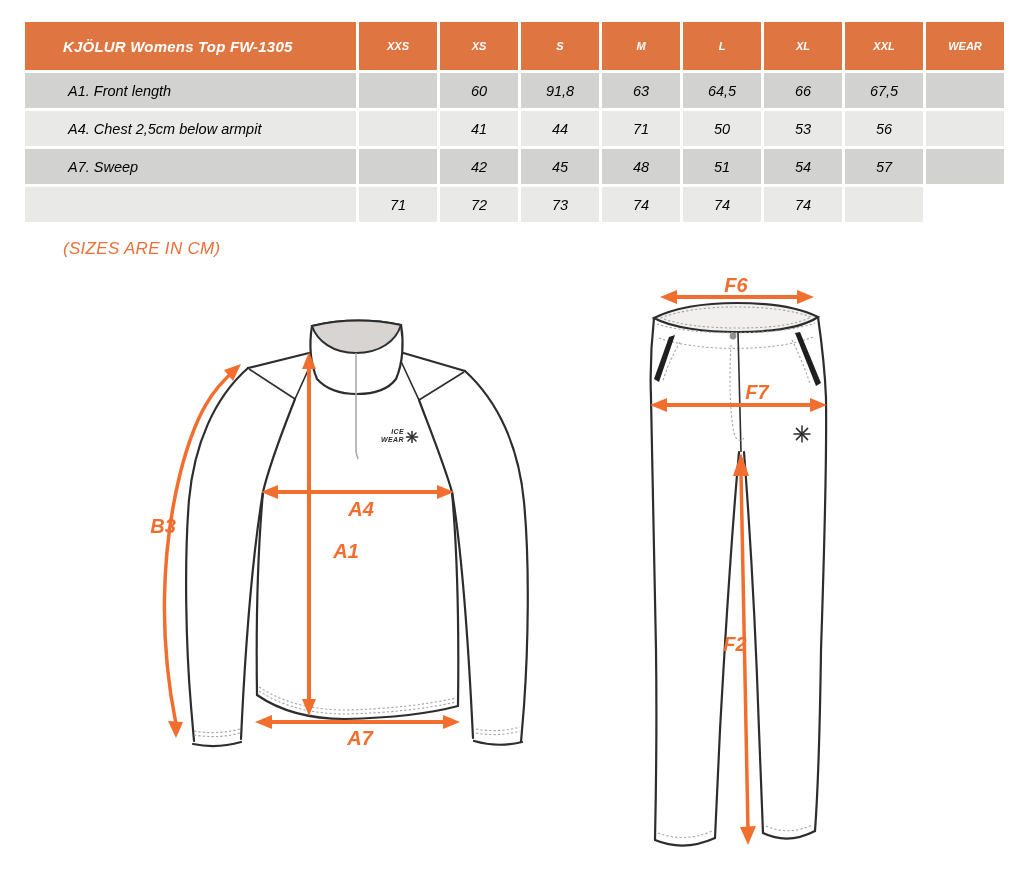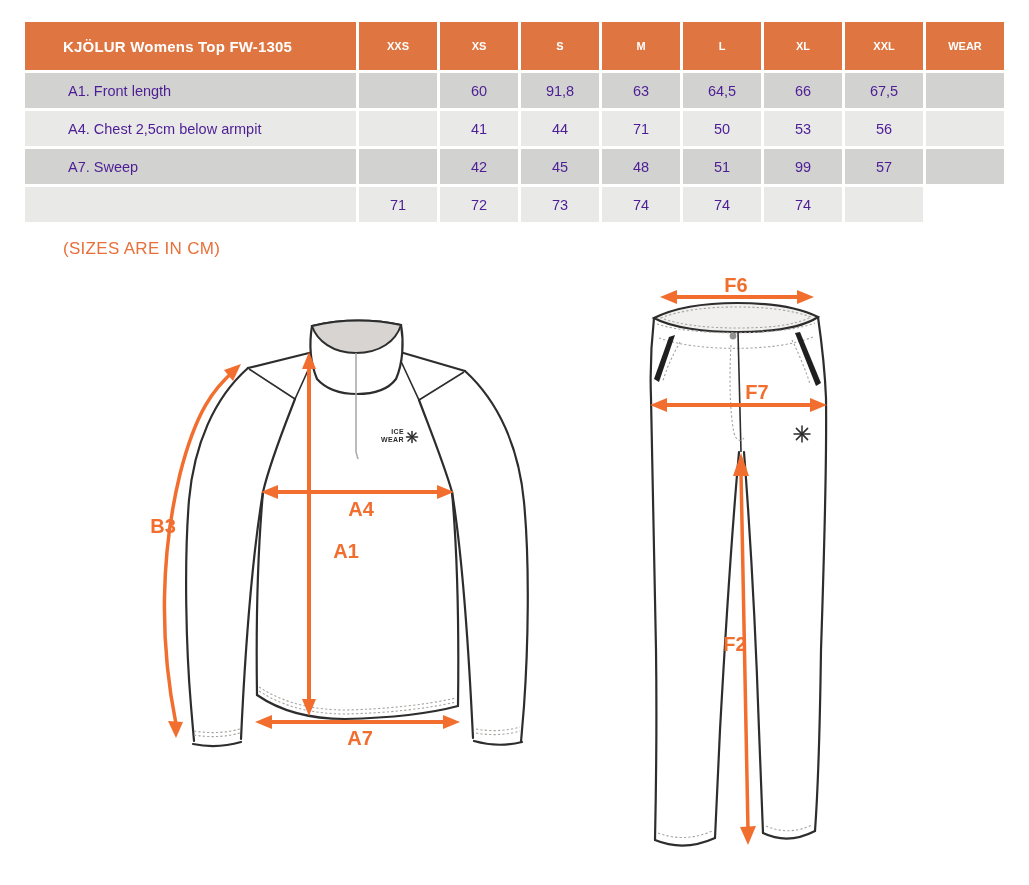--- a/index.html
+++ b/index.html
@@ -1,28 +1,28 @@
 <!DOCTYPE html>
 <html><head>
 <meta charset="utf-8">
 <style>
   html,body{margin:0;padding:0;background:#ffffff;}
   .page{
     position:relative;width:1009px;height:885px;background:#ffffff;
-    font-family:"Liberation Sans",sans-serif;overflow:hidden;
+    font-family:"Liberation Sans",sans-serif;overflow:hidden;font-style:italic;
   }
   
   .size-table{
     position:absolute;left:25px;top:22px;
     display:grid;
     grid-template-columns:331px repeat(8,78px);
     grid-template-rows:48px repeat(4,35px);
     gap:3px;
   }
-  .cell{display:flex;align-items:center;justify-content:center;font-size:14.5px;color:#4c1d95;}
+  .cell{display:flex;align-items:center;justify-content:center;font-size:14.5px;color:#000000;}
   .cell.head{background:#df7540;color:#ffffff;font-weight:bold;font-size:11px;}
   .cell.title{justify-content:flex-start;padding-left:38px;font-size:15px;letter-spacing:.2px;}
   .cell.label{justify-content:flex-start;padding-left:43px;}
   .cell.dark{background:#d2d2d0;}
   .cell.light{background:#e9e9e7;}
   
   .units-note{
     position:absolute;left:63px;top:239px;
     color:#e8703a;font-size:17px;letter-spacing:.3px;font-weight:500;
   }
@@ -74,21 +74,21 @@
     <div class="cell light">53</div>
     <div class="cell light">56</div>
     <div class="cell light"></div>
 
     <div class="cell dark label">A7. Sweep</div>
     <div class="cell dark"></div>
     <div class="cell dark">42</div>
     <div class="cell dark">45</div>
     <div class="cell dark">48</div>
     <div class="cell dark">51</div>
-    <div class="cell dark">99</div>
+    <div class="cell dark">54</div>
     <div class="cell dark">57</div>
     <div class="cell dark"></div>
 
     <div class="cell light"></div>
     <div class="cell light">71</div>
     <div class="cell light">72</div>
     <div class="cell light">73</div>
     <div class="cell light">74</div>
     <div class="cell light">74</div>
     <div class="cell light">74</div>

